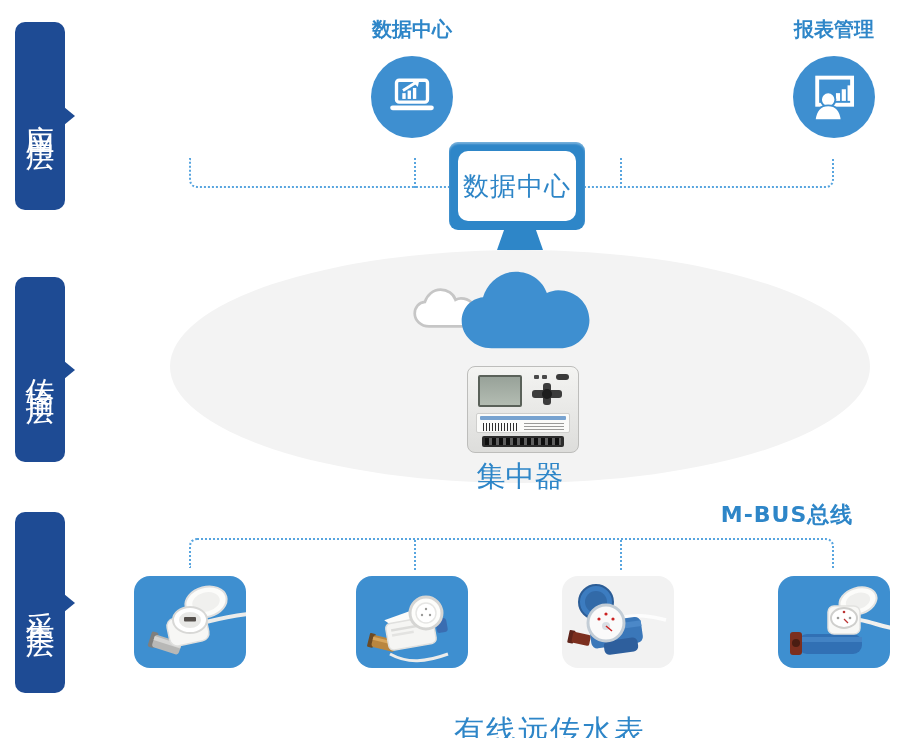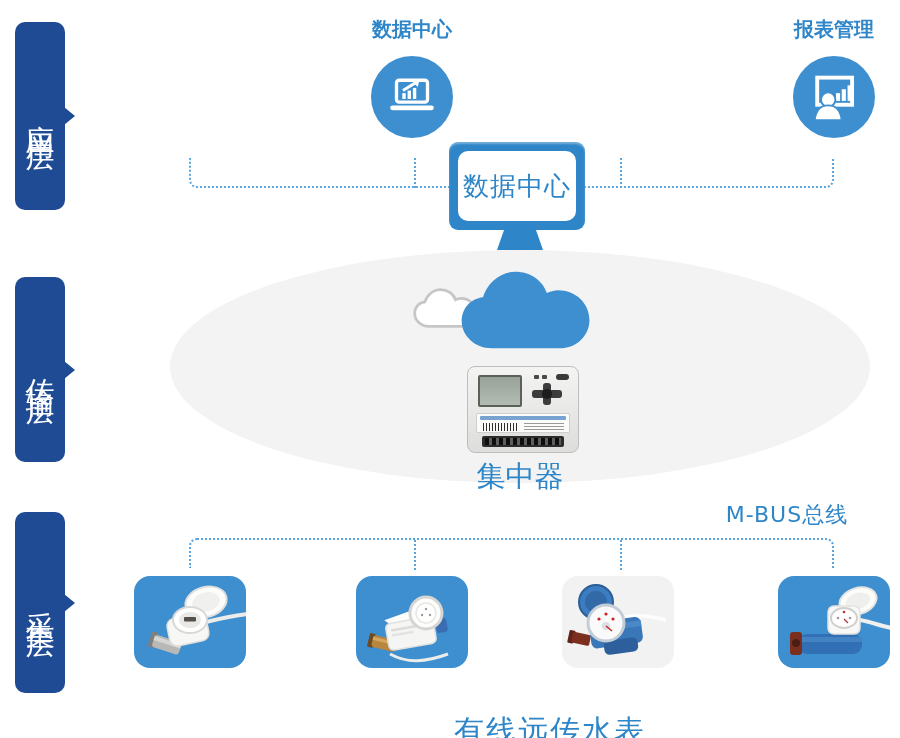--- a/index.html
+++ b/index.html
@@ -74,21 +74,21 @@
                 background:repeating-linear-gradient(#9a9a98 0 1px,transparent 1px 3px); }
   .conc-term { position:absolute; left:14px; bottom:5px; right:14px; height:11px; background:#2c2c2c; border-radius:2px;
                 overflow:hidden; }
   .conc-term .teeth { position:absolute; inset:2px 3px; background:repeating-linear-gradient(90deg,#0e0e0e 0 4px,#5e5e5e 4px 7px); }
 
   .concentrator-label { position:absolute; left:450px; top:457px; width:140px; text-align:center; z-index:2;
                 color:#2E86C8; font-size:29px; font-weight:500; }
 
   
   .mbus-label { position:absolute; left:707px; top:500px; width:160px; text-align:center;
-                color:#2E86C8; font-size:22px; font-weight:400; letter-spacing:1px; }
+                color:#2E86C8; font-size:22px; font-weight:700; letter-spacing:1px; }
   .meter-card { position:absolute; top:576px; width:112px; height:92px; border-radius:16px; overflow:hidden; z-index:2; }
   .card-blue { background:#3E8FD0; }
   .card-gray { background:#F2F2F2; }
   #meter-card-0 { left:134px; } #meter-card-1 { left:356px; } #meter-card-2 { left:562px; } #meter-card-3 { left:778px; }
   .meter-card svg { width:112px; height:92px; display:block; }
   .meters-caption { position:absolute; left:400px; top:711px; width:300px; text-align:center;
                 color:#2E86C8; font-size:30px; font-weight:400; letter-spacing:2px; }
 </style>
 </head>
 <body>

